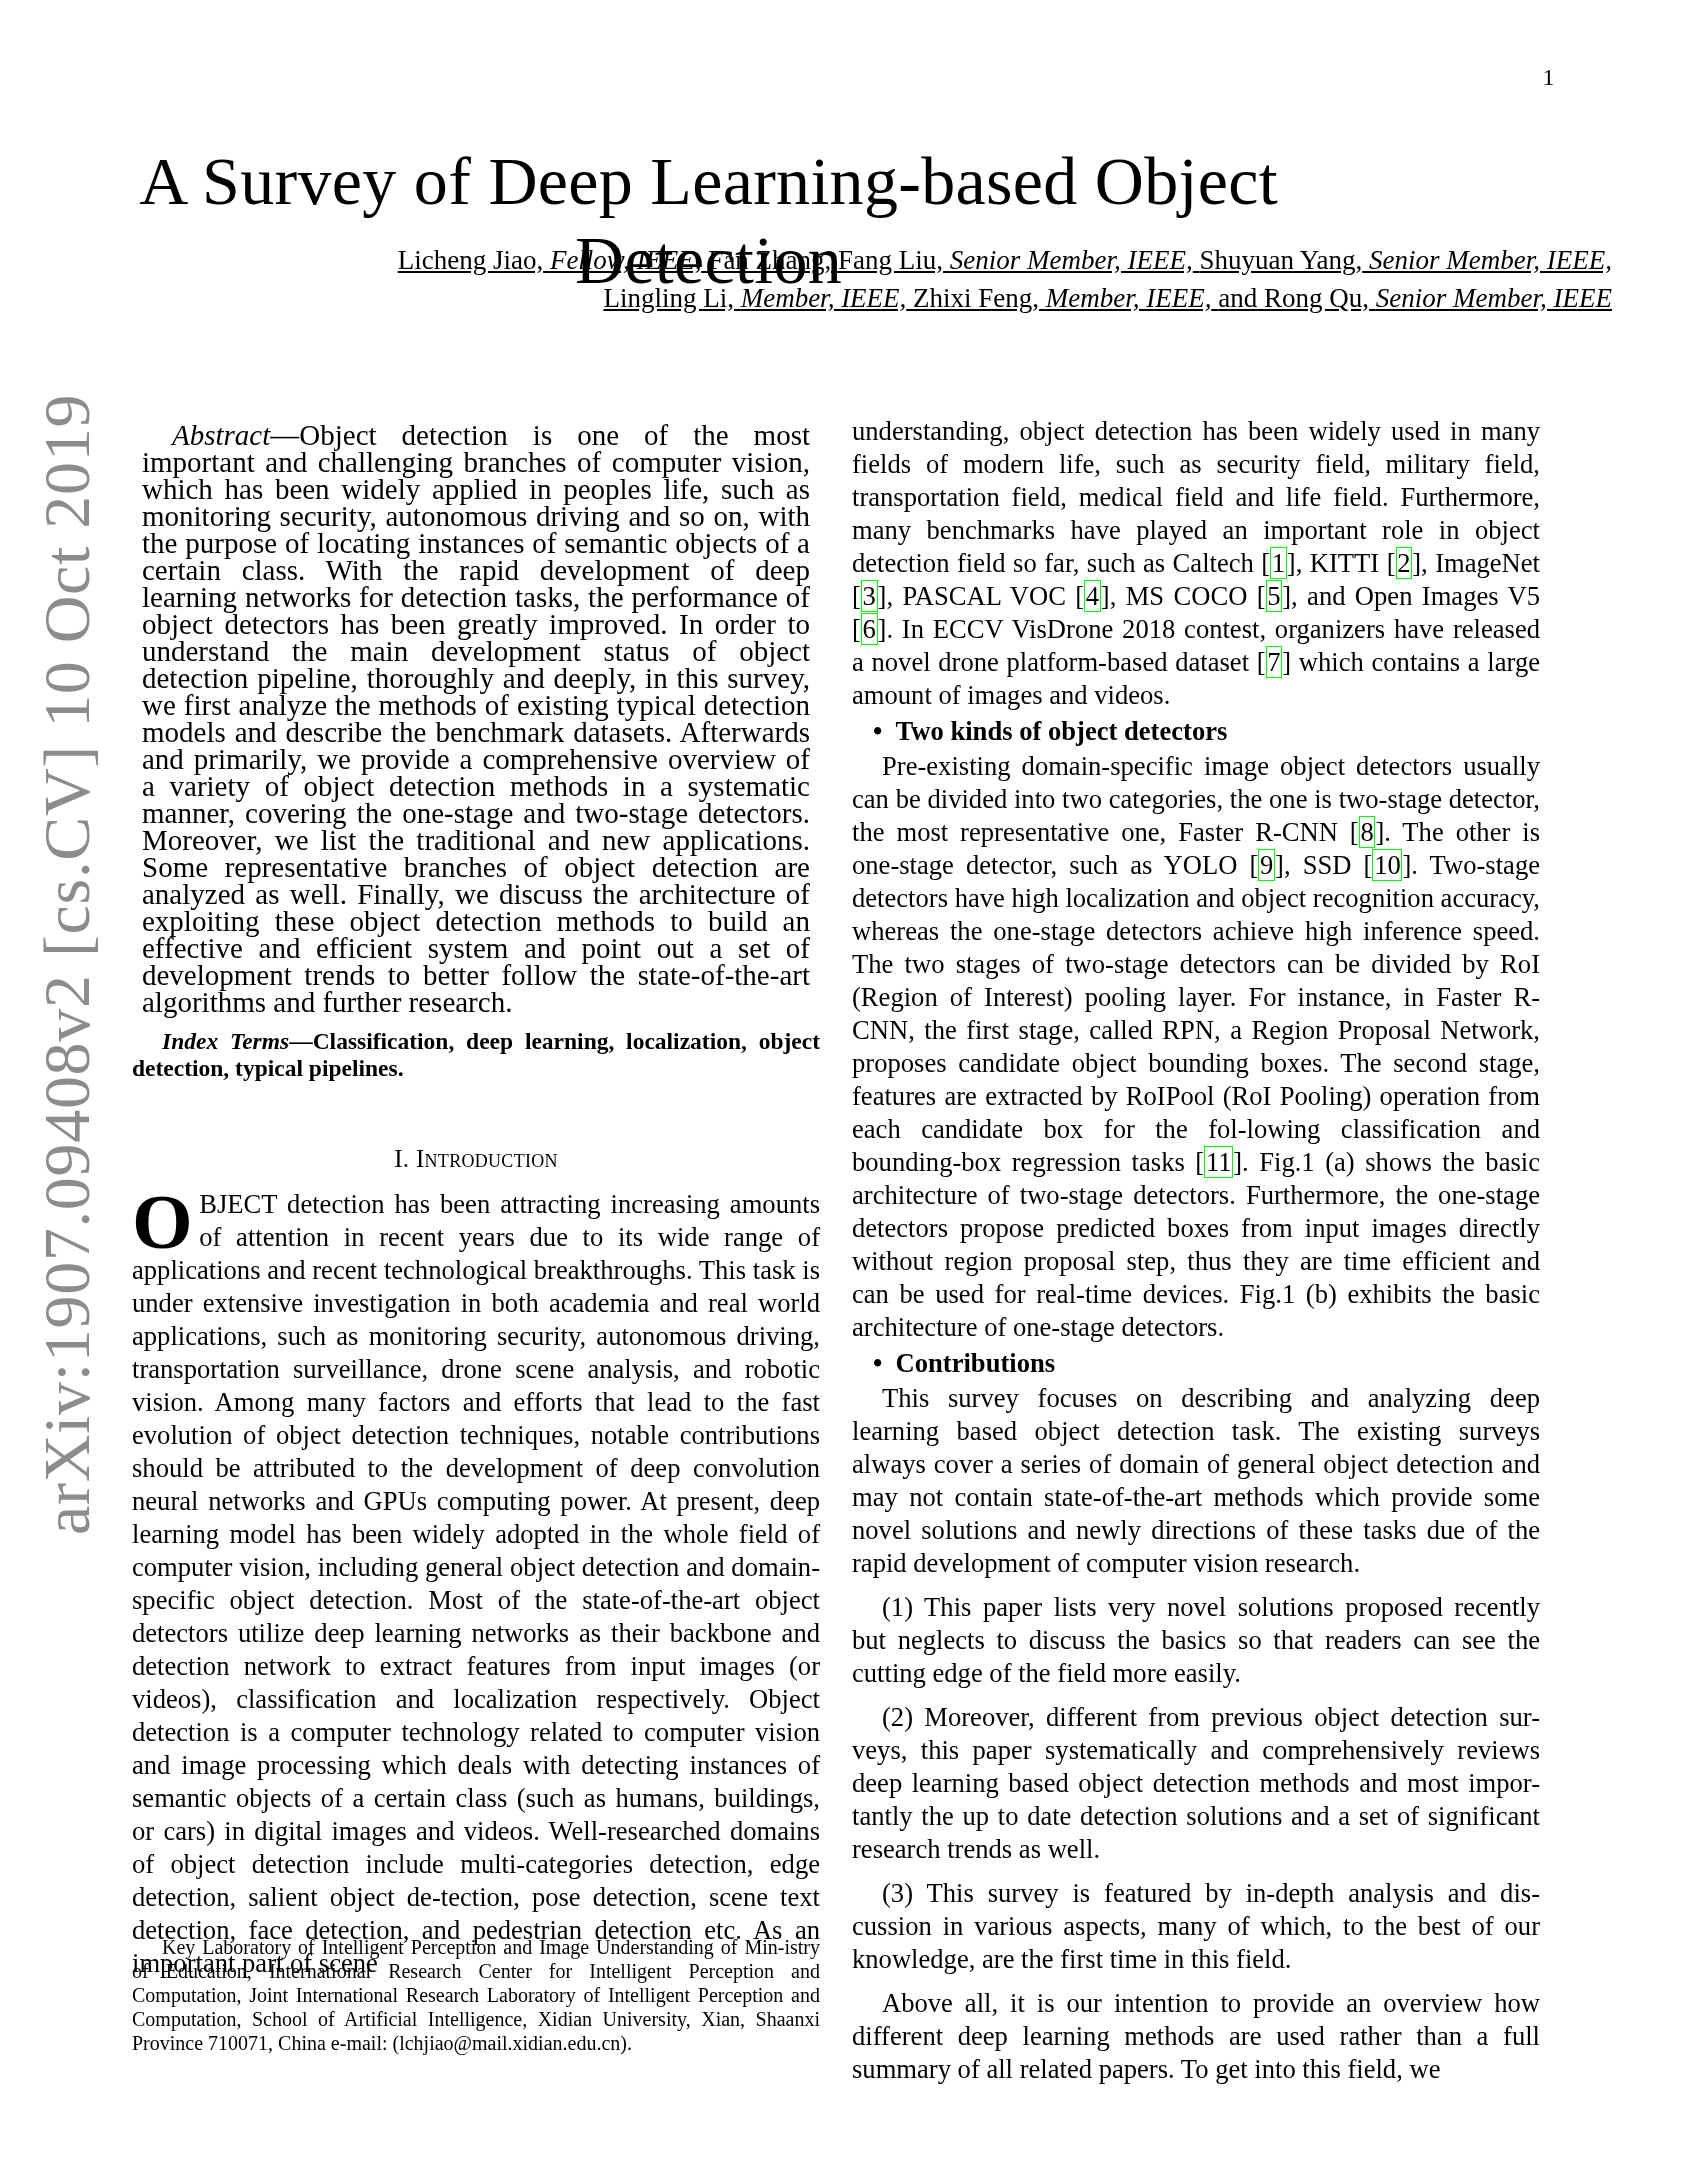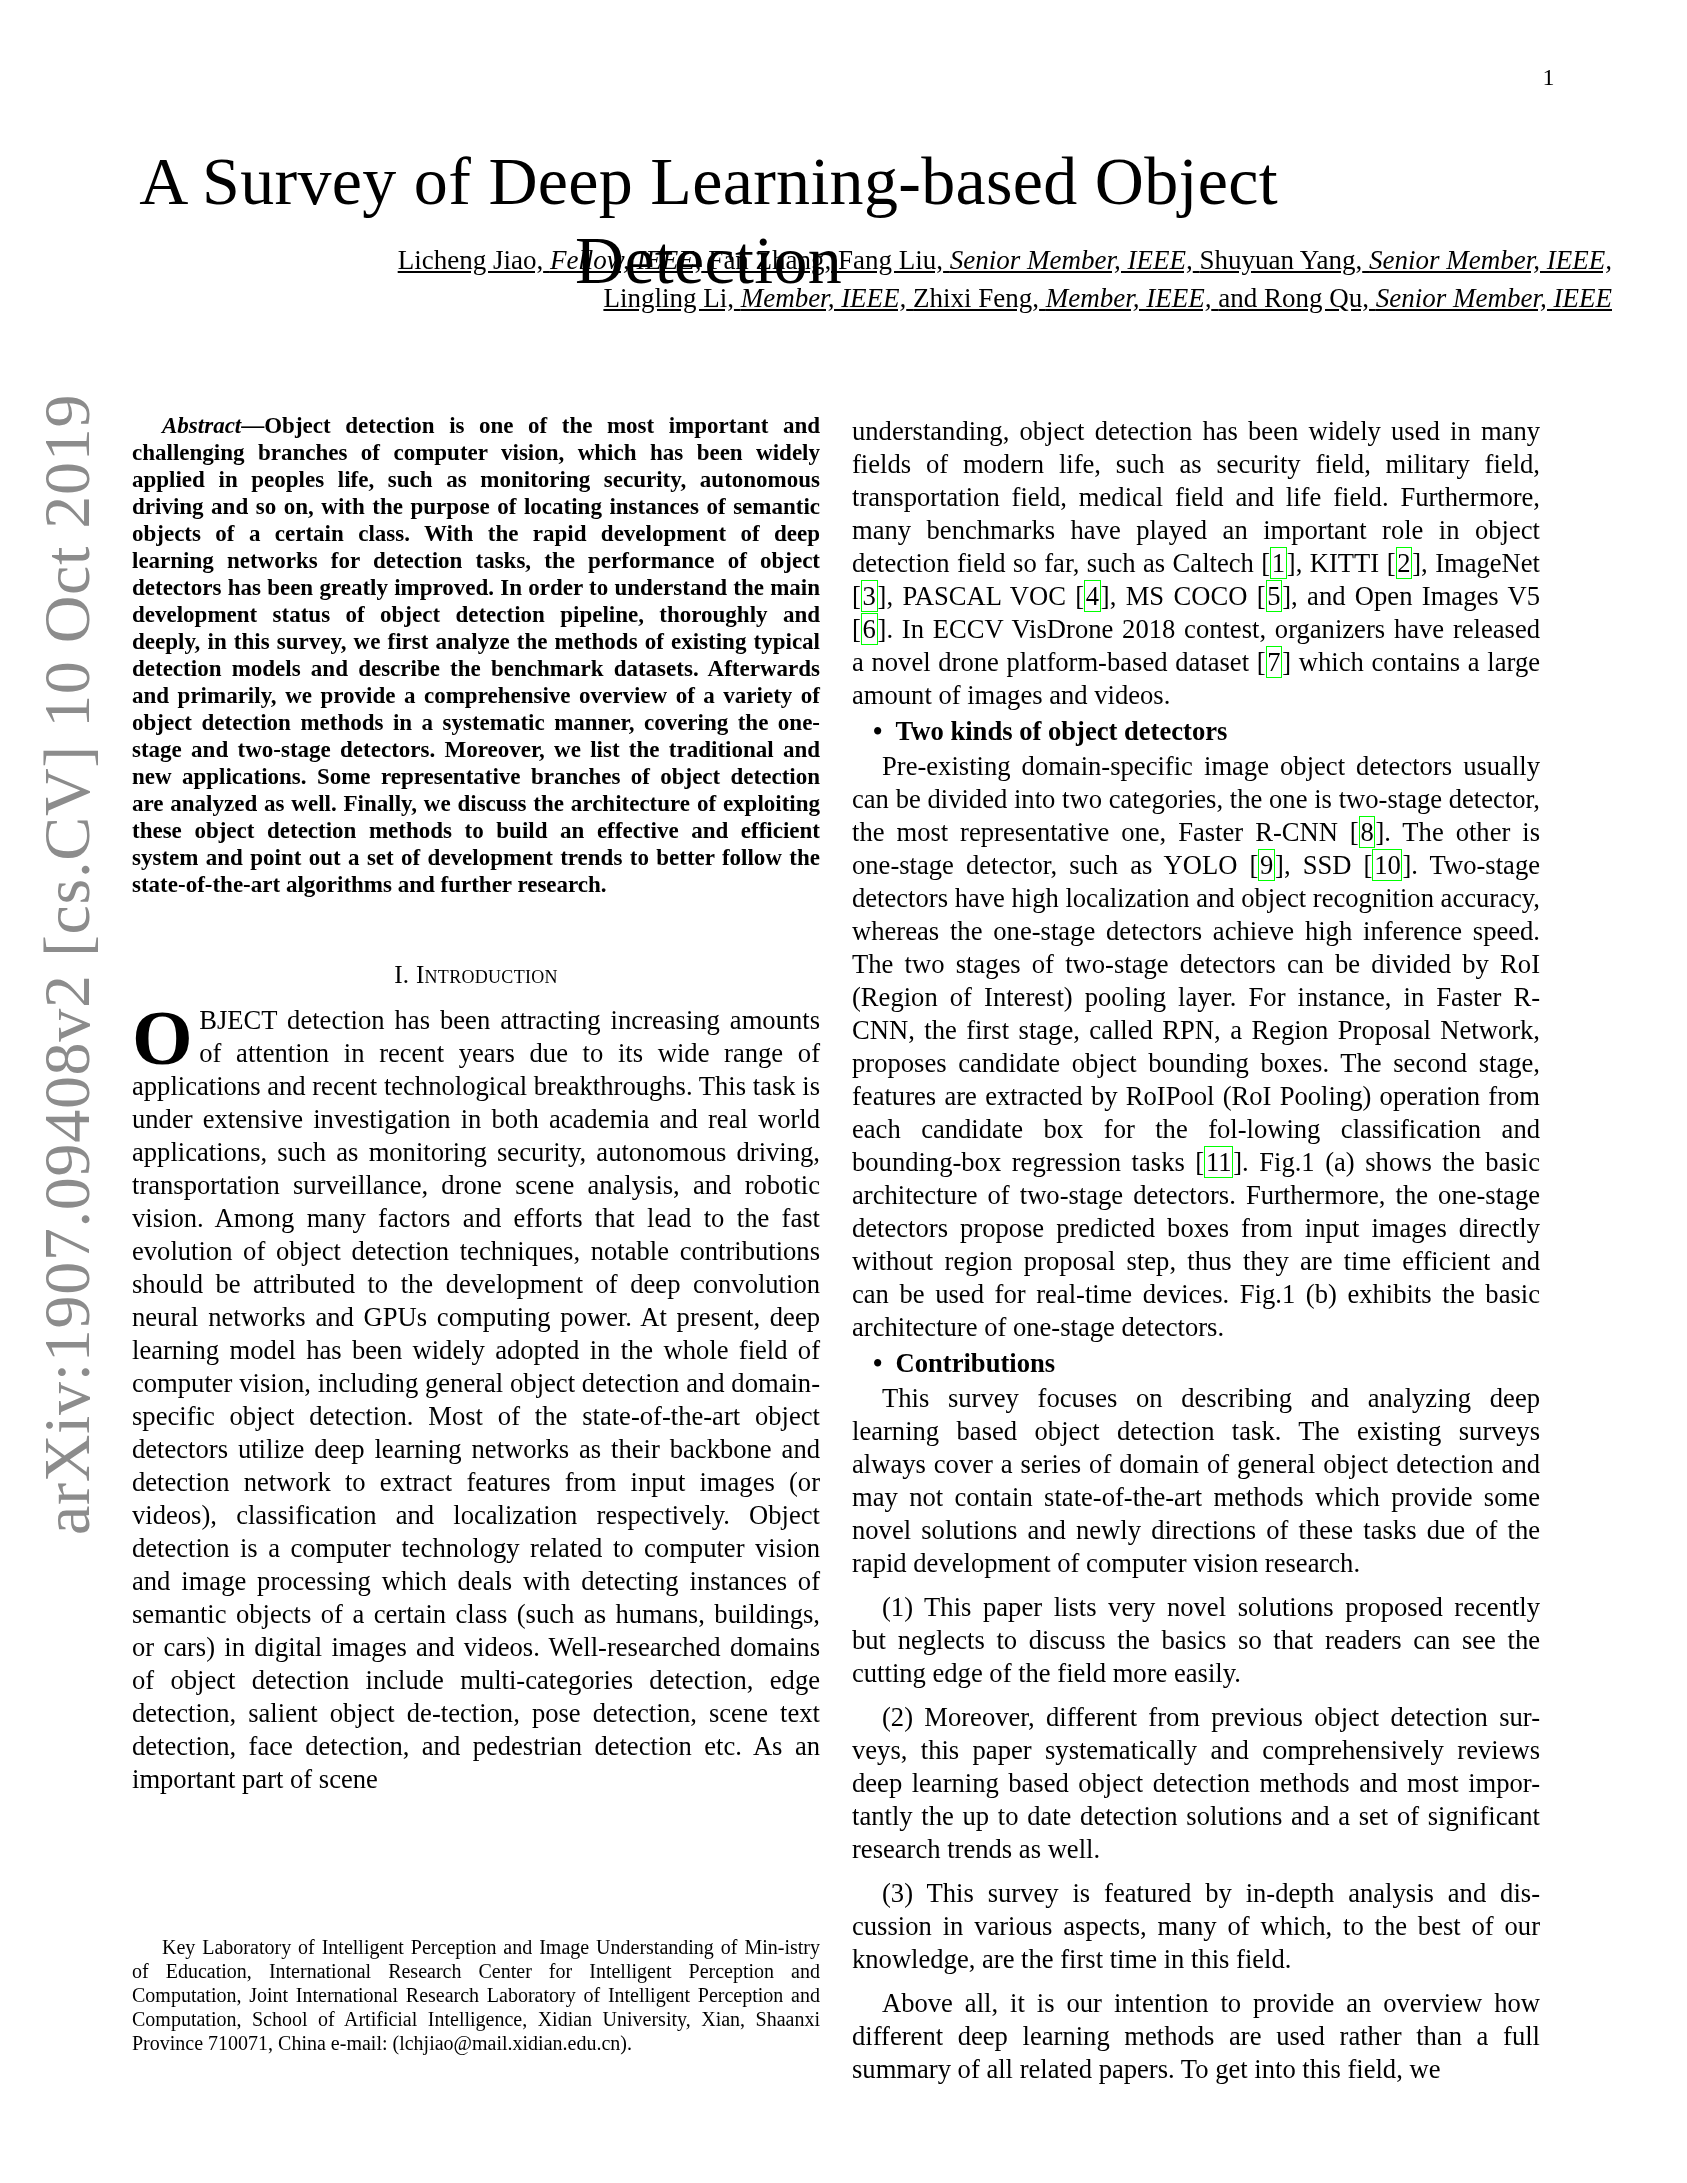--- a/index.html
+++ b/index.html
@@ -9,21 +9,21 @@
   #arxiv-stamp { left: 26.5px; top: 1535px; width: 979px; height: 79px;
                  transform-origin: 0 0; transform: rotate(-90deg);
                  font-size: 66px; color: #8c8c8c; white-space: nowrap; letter-spacing: 0.7px; line-height: 79px; }
   #page-number { left: 1528px; top: 64px; font-size: 24px; width: 26.5px; text-align: right; }
   #title { left: 0; top: 142px; width: 1417px; text-align: center; font-size: 68px; line-height: 79px; letter-spacing: 0.3px; }
   #authors { left: 57px; top: 241px; width: 1555px; text-align: right; font-size: 27px; line-height: 38px; text-decoration: underline; }
   #authors i { font-style: italic; }
   .col { position: absolute; width: 688px; }
   #left-col { left: 132px; top: 412px; }
   #right-col { left: 852px; top: 415px; }
-  .abstract { font-weight: bold; font-size: 23px; line-height: 27px; text-align: justify; text-indent: 30px; margin: 0; }
+  .abstract { font-weight: normal; font-size: 29px; line-height: 27px; text-align: justify; text-indent: 30px; margin: 10px; }
   .abstract i { font-style: italic; }
   .index-terms { font-weight: bold; font-size: 23.5px; line-height: 27px; text-align: justify; text-indent: 30px; margin: 12px 0 0 0; }
   .index-terms i { font-style: italic; }
   .section-heading { text-align: center; font-size: 25px; margin: 61px 0 13.2px 0; line-height: 32px; letter-spacing: 0.3px; }
   .sc { font-variant: small-caps; }
   .body-p { font-size: 26.6px; line-height: 33px; text-align: justify; margin: 0; text-indent: 30px; }
   .body-p.noindent { text-indent: 0; }
   .drop { float: left; font-size: 78px; line-height: 58px; margin: 5.3px 6.6px 0 0; font-weight: bold; }
   .spaced { margin-top: 11px; }
   .bullet-head { font-size: 26.6px; line-height: 33px; font-weight: bold; margin: 2.6px 0 2.6px 0; padding-left: 21px; }
@@ -55,20 +55,21 @@
     <span>Zhixi Feng,</span>
     <i>Member, IEEE,</i>
     <span>and Rong Qu,</span>
     <i>Senior Member, IEEE</i>
   </div>
 </div>
 
 <div id="left-col" class="col">
   <p class="abstract"><i>Abstract</i><span>—</span><span>Object detection is one of the most important and challenging branches of computer vision, which has been widely applied in peoples life, such as monitoring security, autonomous driving and so on, with the purpose of locating instances of semantic objects of a certain class. With the rapid development of deep learning networks for detection tasks, the performance of object detectors has been greatly improved. In order to understand the main development status of object detection pipeline, thoroughly and deeply, in this survey, we first analyze the methods of existing typical detection models and describe the benchmark datasets. Afterwards and primarily, we provide a comprehensive overview of a variety of object detection methods in a systematic manner, covering the one-stage and two-stage detectors. Moreover, we list the traditional and new applications. Some representative branches of object detection are analyzed as well. Finally, we discuss the architecture of exploiting these object detection methods to build an effective and efficient system and point out a set of development trends to better follow the state-of-the-art algorithms and further research.</span></p>
 
+  <p class="index-terms"><i>Index Terms</i><span>—</span><span>Classification, deep learning, localization, object detection, typical pipelines.</span></p>
 
   <div class="section-heading"><span>I.</span> <span class="sc">Introduction</span></div>
 
   <p class="body-p noindent"><span class="drop">O</span><span>BJECT detection has been attracting increasing amounts of attention in recent years due to its wide range of applications and recent technological breakthroughs. This task is under extensive investigation in both academia and real world applications, such as monitoring security, autonomous driving, transportation surveillance, drone scene analysis, and robotic vision. Among many factors and efforts that lead to the fast evolution of object detection techniques, notable contributions should be attributed to the development of deep convolution neural networks and GPUs computing power. At present, deep learning model has been widely adopted in the whole field of computer vision, including general object detection and domain-specific object detection. Most of the state-of-the-art object detectors utilize deep learning networks as their backbone and detection network to extract features from input images (or videos), classification and localization respectively. Object detection is a computer technology related to computer vision and image processing which deals with detecting instances of semantic objects of a certain class (such as humans, buildings, or cars) in digital images and videos. Well-researched domains of object detection include multi-categories detection, edge detection, salient object de-tection, pose detection, scene text detection, face detection, and pedestrian detection etc. As an important part of scene</span></p>
 </div>
 
 <div id="footnote" class="abs">Key Laboratory of Intelligent Perception and Image Understanding of Min-istry of Education, International Research Center for Intelligent Perception and Computation, Joint International Research Laboratory of Intelligent Perception and Computation, School of Artificial Intelligence, Xidian University, Xian, Shaanxi Province 710071, China e-mail: (lchjiao@mail.xidian.edu.cn).</div>
 
 <div id="right-col" class="col">
   <p class="body-p noindent"><span>understanding, object detection has been widely used in many fields of modern life, such as security field, military field, transportation field, medical field and life field. Furthermore, many benchmarks have played an important role in object detection field so far, such as Caltech [</span><span class="cite">1</span><span>], KITTI [</span><span class="cite">2</span><span>], ImageNet [</span><span class="cite">3</span><span>], PASCAL VOC [</span><span class="cite">4</span><span>], MS COCO [</span><span class="cite">5</span><span>], and Open Images V5 [</span><span class="cite">6</span><span>]. In ECCV VisDrone 2018 contest, organizers have released a novel drone platform-based dataset [</span><span class="cite">7</span><span>] which contains a large amount of images and videos.</span></p>

